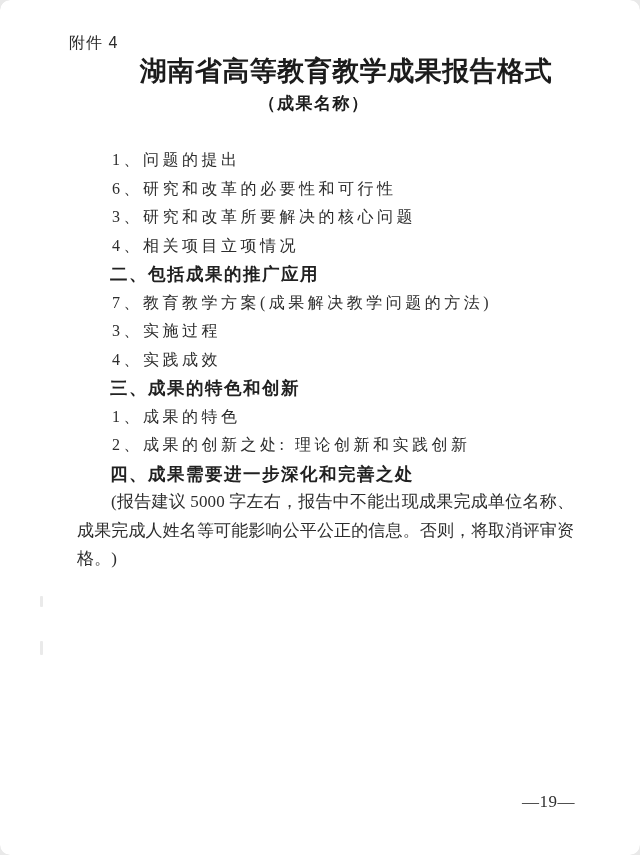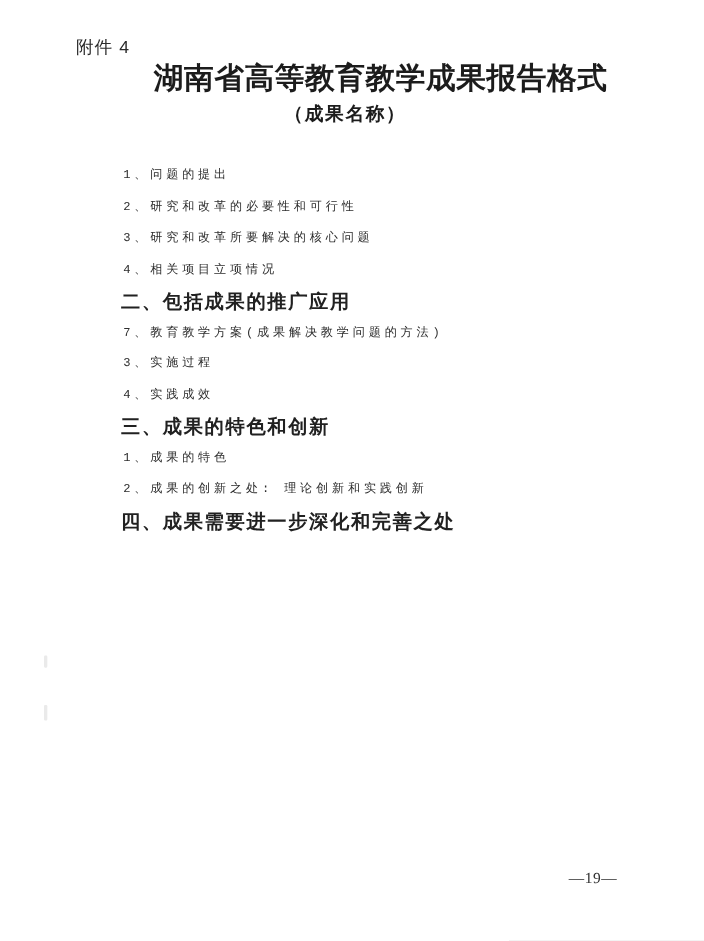--- a/index.html
+++ b/index.html
@@ -1,15 +1,15 @@
 <!DOCTYPE html>
 <html><head>
 <meta charset="utf-8">
 <style>
-  * { margin: 0; padding: 0; box-sizing: border-box; }
+  * { margin: 0; padding: 0; box-sizing: border-box; border-radius: 10px; }
   html, body { background: #e9e9e9; }
   body {
     width: 640px; height: 855px;
     font-family: "Liberation Serif", serif;
   }
   .page {
     position: relative;
     width: 640px; height: 855px;
     background: #ffffff;
     overflow: hidden;
@@ -56,40 +56,40 @@
   .line { line-height: 28.5px; white-space: nowrap; }
   .heading {
     font-family: "Liberation Sans", sans-serif;
     font-weight: bold;
     font-size: 17.5px;
     letter-spacing: 1.5px;
     padding-left: 33px;
     color: #212121;
   }
   .item {
-    font-family: Liberation Mono, monospace;
-    font-size: 11px;
+    font-family: Liberation Serif, serif;
+    font-size: 16px;
     letter-spacing: 3.5px;
     padding-left: 35px;
     color: #2d2d2d;
   }
   .note {
     font-family: "Liberation Serif", serif;
     font-size: 17px;
     letter-spacing: 0.1px;
     line-height: 28.5px;
     text-align: justify;
     text-indent: 34px;
     color: #2d2d2d;
   }
   .page-number {
     position: absolute;
-    right: 79px; top: 792px;
+    right: 65px; top: 792px;
     font-family: "Liberation Serif", serif;
-    font-size: 14px;
+    font-size: 17px;
     letter-spacing: 0.5px;
     color: #303030;
     white-space: nowrap;
   }
   .scan-artifact {
     position: absolute;
     background: #d8d8d8;
     opacity: 0.55;
     border-radius: 1px;
   }
@@ -103,32 +103,33 @@
 
   <div class="attachment-label">附件 4</div>
 
   <div class="doc-title">湖南省高等教育教学成果报告格式</div>
 
   <div class="doc-subtitle">（成果名称）</div>
 
   <div class="content">
     <div id="outline">
         <div class="line item">1、问题的提出</div>
-        <div class="line item">2、研究和改革的必要性和可行性</div>
+        <div class="line item">6、研究和改革的必要性和可行性</div>
         <div class="line item">3、研究和改革所要解决的核心问题</div>
         <div class="line item">4、相关项目立项情况</div>
         <div class="line heading">二、包括成果的推广应用</div>
         <div class="line item">7、教育教学方案(成果解决教学问题的方法)</div>
         <div class="line item">3、实施过程</div>
         <div class="line item">4、实践成效</div>
         <div class="line heading">三、成果的特色和创新</div>
         <div class="line item">1、成果的特色</div>
         <div class="line item">2、成果的创新之处: 理论创新和实践创新</div>
         <div class="line heading">四、成果需要进一步深化和完善之处</div>
       </div>
+    <div class="note">(报告建议 5000 字左右，报告中不能出现成果完成单位名称、成果完成人姓名等可能影响公平公正的信息。否则，将取消评审资格。)</div>
   </div>
 
   <div class="page-number">—19—</div>
 
   <div class="scan-artifact artifact-1"></div>
   <div class="scan-artifact artifact-2"></div>
 
 </div>
 
 </body></html>

